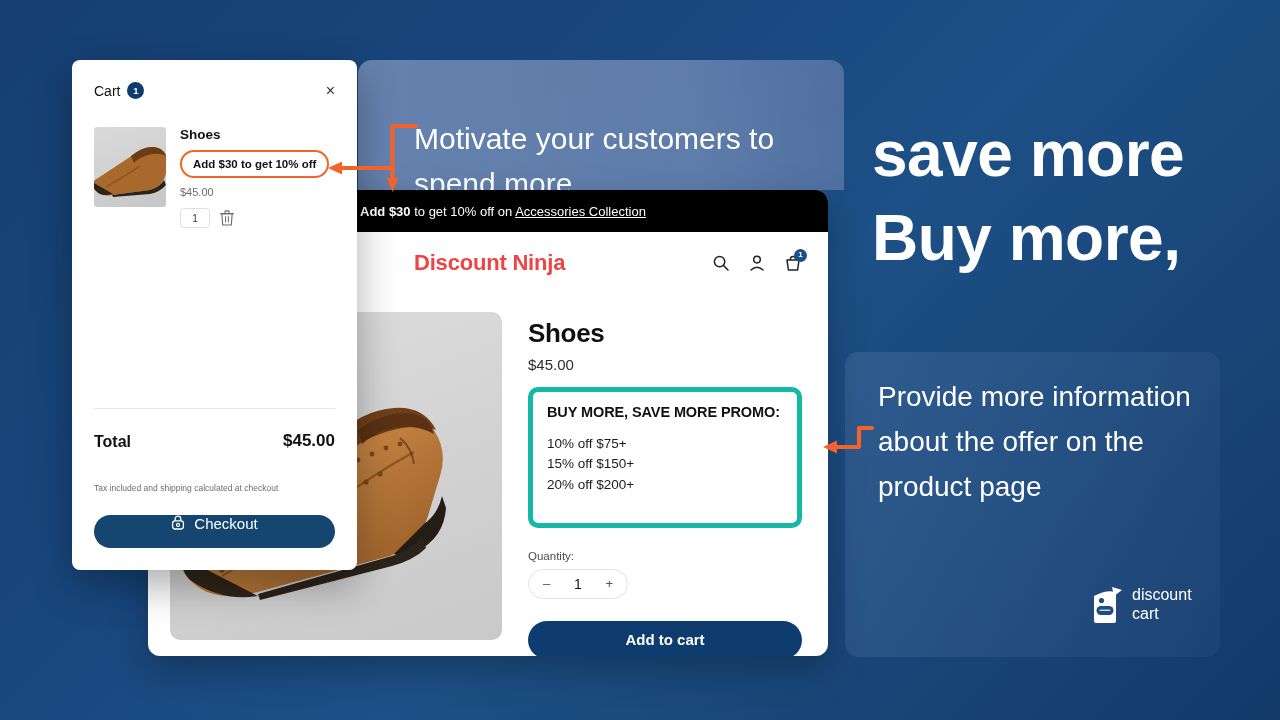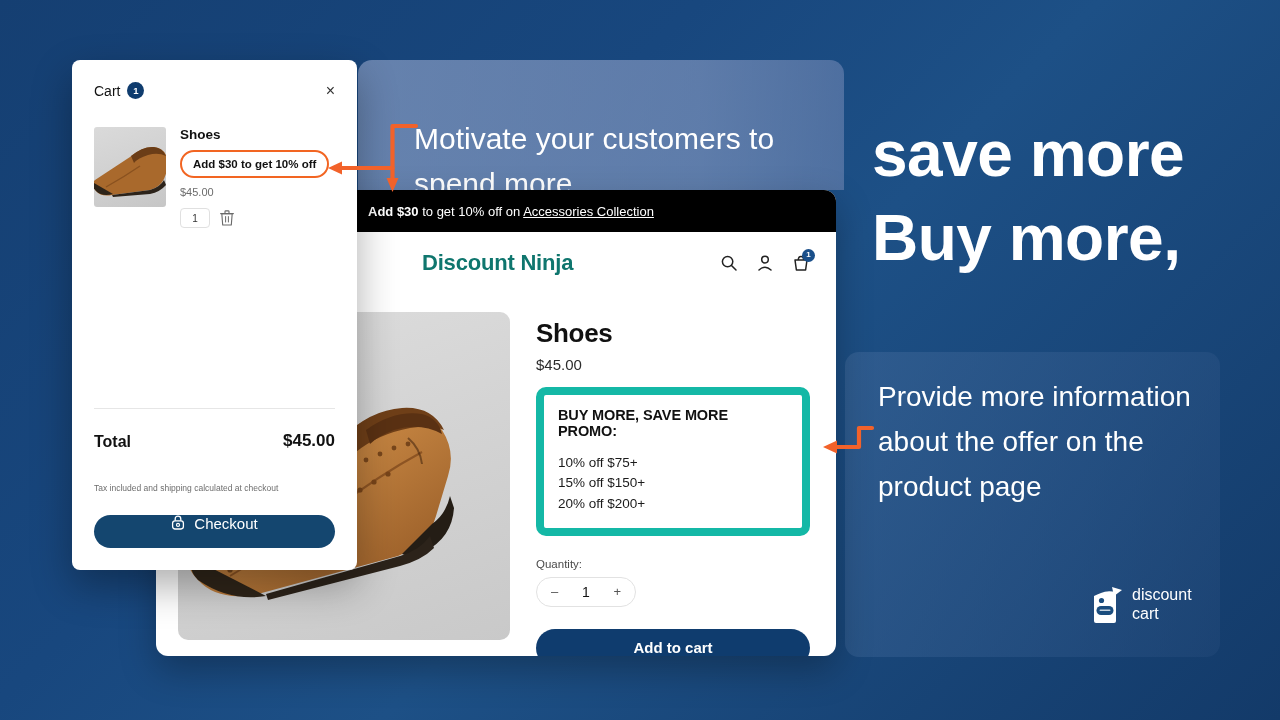--- a/index.html
+++ b/index.html
@@ -73,21 +73,21 @@
   }
   .logo-mark { width: 33px; height: 36px; flex: none; }
   .logo-text {
     color: #ffffff; font-size: 16px; line-height: 1.18; font-weight: 400;
   }
   .logo-text .l2 { display: block; }
 
   
   .store-card {
     position: absolute;
-    left: 156px; top: 190px;
+    left: 148px; top: 190px;
     width: 680px; height: 466px;
     background: #ffffff;
     border-radius: 12px;
     box-shadow: 0 14px 36px rgba(0,0,0,0.28);
     overflow: hidden;
   }
   .announce-bar {
     height: 42px; background: #000000;
     display: flex; align-items: center;
     padding-left: 212px;
@@ -98,21 +98,21 @@
 
   .store-header {
     height: 62px;
     display: flex; align-items: center;
     position: relative;
     border-bottom: 1px solid #fff;
   }
   .store-title {
     position: absolute; left: 266px; top: 50%;
     transform: translateY(-50%);
-    font-size: 22px; font-weight: 800; color: #0f766e;
+    font-size: 22px; font-weight: 800; color: #ef4444;
     letter-spacing: -0.2px;
   }
   .header-icons {
     position: absolute; right: 26px; top: 50%;
     transform: translateY(-50%);
     display: flex; align-items: center; gap: 18px;
   }
   .hicon { width: 18px; height: 18px; position: relative; display:block; }
   .cart-badge {
     position: absolute; right: -5px; top: -5px;
@@ -135,23 +135,23 @@
     position: relative; overflow: hidden; flex: none;
   }
   .shoe { position: absolute; left: -8px; top: 36px; width: 360px; height: 270px; }
 
   .product-info { padding-top: 6px; flex: 1; min-width: 0; }
   .product-title { font-size: 26px; font-weight: 800; color: #111; letter-spacing: -0.3px; }
   .product-price { font-size: 15px; color: #2c2c2c; margin-top: 7px; }
 
   .promo-box {
     margin-top: 14px;
-    border: 8px solid #14b8a6;
+    border: 5px solid #14b8a6;
     border-radius: 10px;
-    padding: 12px 14px 14px 14px;
+    padding: 12px 14px 28px 14px;
     width: 274px;
   }
   .promo-title { font-size: 14.5px; font-weight: 800; color: #111; letter-spacing: -0.1px; }
   .promo-list { margin-top: 14px; }
   .promo-list li { list-style: none; font-size: 13.5px; color: #1b1b1b; line-height: 1.5; }
 
   .qty-label { font-size: 11.5px; color: #4b4b4b; margin-top: 22px; }
   .qty-box {
     margin-top: 7px; width: 100px; height: 30px;
     border: 1px solid #e2e2e2; border-radius: 16px;

